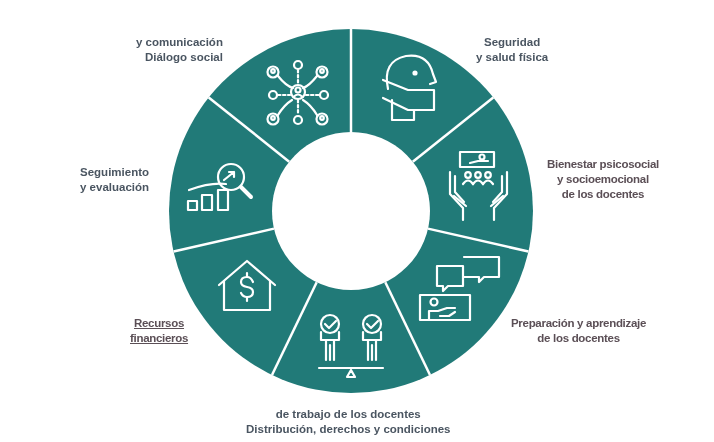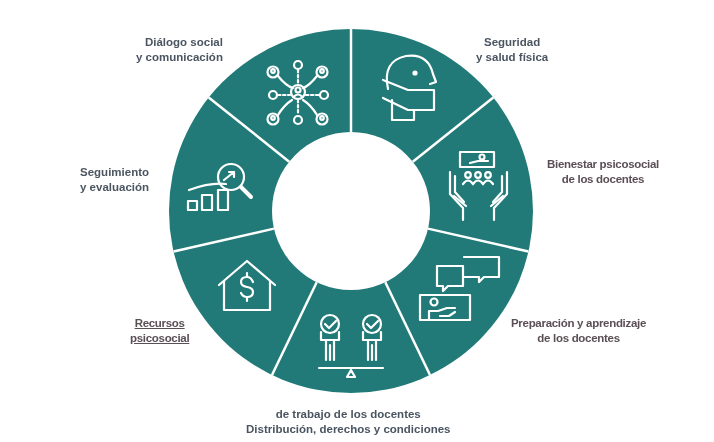--- a/index.html
+++ b/index.html
@@ -113,45 +113,46 @@
       <rect x="218" y="190" width="10" height="20"></rect>
       <path d="M189 190 q22 -8 37 -6"></path>
       <circle cx="231" cy="177" r="13"></circle>
       <path d="M224 180 l10 -8 M229 172 h5 v5"></path>
       <path d="M241 187 l10 10" stroke-width="4"></path>
     </g>
   </g>
 </svg>
 
 <div class="label" style="left:136px; top:35px; text-align:right;">
+  <span>y comunicación</span>
   <span>Diálogo social</span>
-  <span>y comunicación</span>
 </div>
 
 <div class="label" style="left:476px; top:35px;">
   <span>Seguridad</span>
   <span>y salud física</span>
 </div>
 
 <div class="label warm" style="left:547px; top:157px;">
   <span>Bienestar psicosocial</span>
+  <span>y socioemocional</span>
   <span>de los docentes</span>
 </div>
 
 <div class="label warm" style="left:511px; top:316px;">
   <span>Preparación y aprendizaje</span>
   <span>de los docentes</span>
 </div>
 
 <div class="label" style="left:246px; top:407px;">
   <span>de trabajo de los docentes</span>
   <span>Distribución, derechos y condiciones</span>
 </div>
 
 <div class="label warm" style="left:130px; top:316px;text-decoration:underline;">
   <span>Recursos</span>
-  <span>psicosocial</span>
+  <span>financieros</span>
 </div>
 
 <div class="label" style="left:80px; top:165px; text-align:right;">
   <span>Seguimiento</span>
   <span>y evaluación</span>
 </div>
 
 </body></html>

